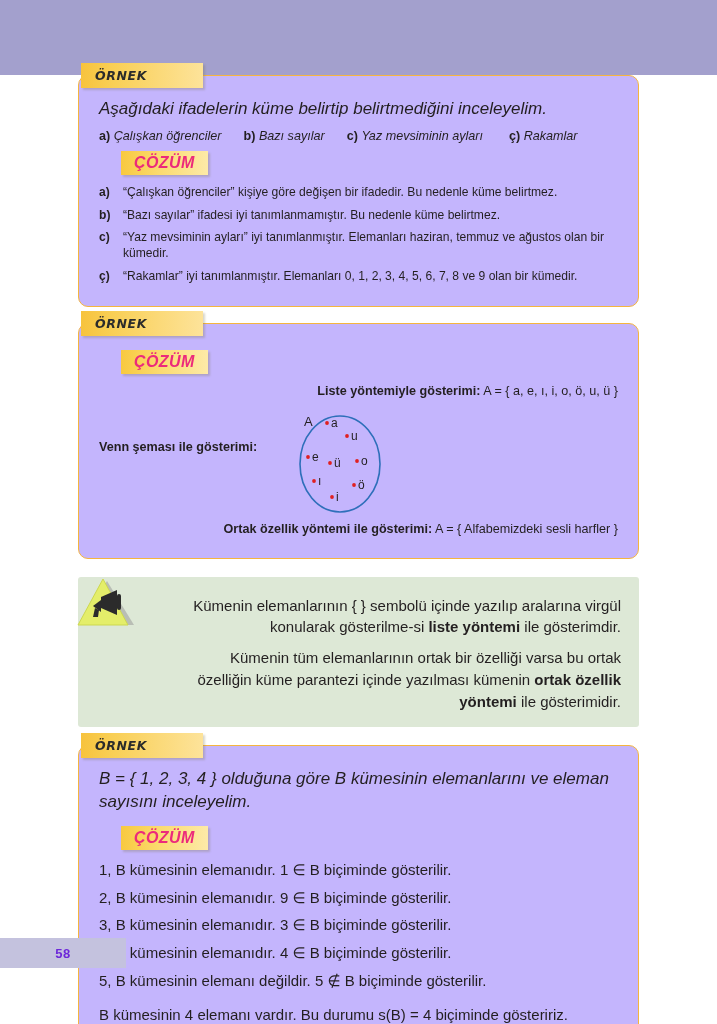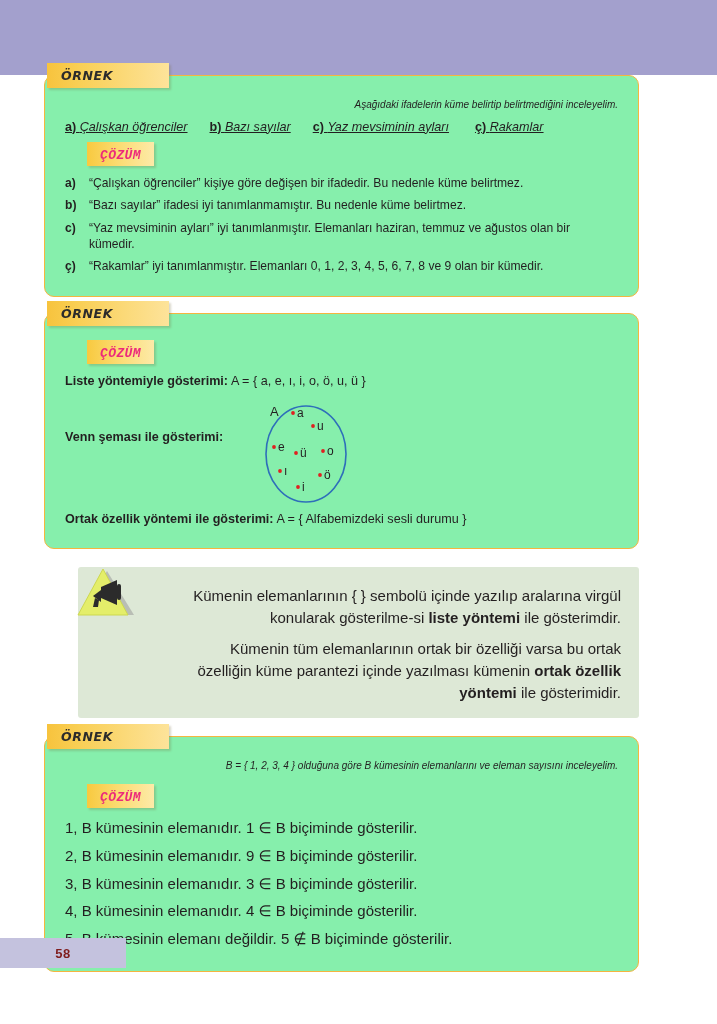--- a/index.html
+++ b/index.html
@@ -31,24 +31,24 @@
   .page {
     position: absolute;
     left: 0;
     top: 75px;
     width: 717px;
   }
 
   
   .card {
     position: relative;
-    margin: 0 78px 0 44px;
+    margin: 0 78px 0 78px;
     border: 1.3px solid #f5b53f;
     border-radius: 10px;
-    background: #86efac;
+    background: #c4b5fd;
     box-sizing: border-box;
   }
   .card-pad {
     padding: 22px 20px 14px 20px;
   }
 
   
   .tab-ornek {
     position: absolute;
     left: 2px;
@@ -72,44 +72,42 @@
 
   
   .chip-cozum {
     display: inline-block;
     padding: 3px 13px 3px 13px;
     background: linear-gradient(90deg, #f8c93f 0%, #fbdb70 45%, #fdeaa8 100%);
     box-shadow: 2px 2px 2px rgba(120, 110, 70, 0.28);
     margin: 4px 0 10px 22px;
   }
   .chip-cozum span {
-    font-family: Liberation Mono, monospace;
+    font-family: Liberation Sans, sans-serif;
     font-weight: bold;
     font-style: italic;
-    font-size: 13px;
+    font-size: 16px;
     letter-spacing: 0.4px;
     color: #ec2a7b;
   }
 
   
   .lead {
     font-style: italic;
-    font-size: 10px;
+    font-size: 17px;
     line-height: 1.35;
     margin: 0 0 8px 0;
-    text-align: right;
   }
   .choice-row {
     font-size: 12.6px;
     font-style: italic;
     margin: 0 0 4px 0;
     display: flex;
     gap: 0;
     flex-wrap: nowrap;
-    text-decoration: underline;
   }
   .choice {
     white-space: nowrap;
   }
   .choice b {
     font-style: normal;
     font-weight: bold;
   }
   .sol-line {
     font-size: 12.1px;
@@ -123,20 +121,21 @@
     width: 24px;
     flex: 0 0 24px;
   }
   .sol-text {
     flex: 1 1 auto;
   }
 
   .rep-line {
     font-size: 12.6px;
     margin: 0 0 8px 0;
+    text-align: right;
   }
   .rep-line b {
     font-weight: bold;
   }
 
   .plain-line {
     font-size: 15px;
     line-height: 1.32;
     margin: 0 0 8px 0;
   }
@@ -202,21 +201,21 @@
     width: 126px;
     height: 30px;
     background: #c4c2de;
     display: flex;
     align-items: center;
     justify-content: center;
   }
   .footer span {
     font-size: 13px;
     font-weight: bold;
-    color: #7f1d1d;
+    color: #6d28d9;
     letter-spacing: 0.5px;
   }
 
   
   .gap-s { height: 16px; }
   .gap-m { height: 18px; }
 </style>
 </head>
 <body>
 
@@ -299,21 +298,21 @@
                 <text x="81" y="83" font-family="Liberation Sans, sans-serif" font-size="12" fill="#231f20">ö</text>
                 <circle cx="55" cy="91" r="1.9" fill="#e02020"></circle>
                 <text x="59" y="95" font-family="Liberation Sans, sans-serif" font-size="12" fill="#231f20">i</text>
               </g>
           </svg>
         </div>
       </div>
 
       <p class="rep-line">
         <b>Ortak özellik yöntemi ile gösterimi:</b>
-        <span>A  = { Alfabemizdeki sesli durumu }</span>
+        <span>A  = { Alfabemizdeki sesli harfler }</span>
       </p>
     </div>
   </div>
 
   <div class="infobox">
     <svg class="warn-icon" viewBox="0 0 62 58">
       <polygon points="31,6 58,50 4,50" fill="#9a9a9a" opacity="0.55"></polygon>
       <polygon points="27,4 52,50 2,50" fill="#e4ee6a"></polygon>
       <polygon points="27,4 52,50 2,50" fill="none" stroke="#cdd84f" stroke-width="1"></polygon>
       <path d="M17 31 L25 25 L25 37 Z" fill="#2b2b2b"></path>
@@ -338,20 +337,21 @@
       <div class="chip-cozum">
         <span>ÇÖZÜM</span>
       </div>
       <div id="ex3-lines">
           <p class="plain-line">1, B kümesinin elemanıdır. 1 ∈ B biçiminde gösterilir.</p>
           <p class="plain-line">2, B kümesinin elemanıdır. 9 ∈ B biçiminde gösterilir.</p>
           <p class="plain-line">3, B kümesinin elemanıdır. 3 ∈ B biçiminde gösterilir.</p>
           <p class="plain-line">4, B kümesinin elemanıdır. 4 ∈ B biçiminde gösterilir.</p>
           <p class="plain-line">5, B kümesinin elemanı değildir. 5 ∉ B biçiminde gösterilir.</p>
         </div>
+      <p class="plain-line last">B kümesinin 4 elemanı vardır. Bu durumu s(B) = 4 biçiminde gösteririz.</p>
     </div>
   </div>
 
 </div>
 
 <div class="footer">
   <span>58</span>
 </div>
 
 </body></html>

